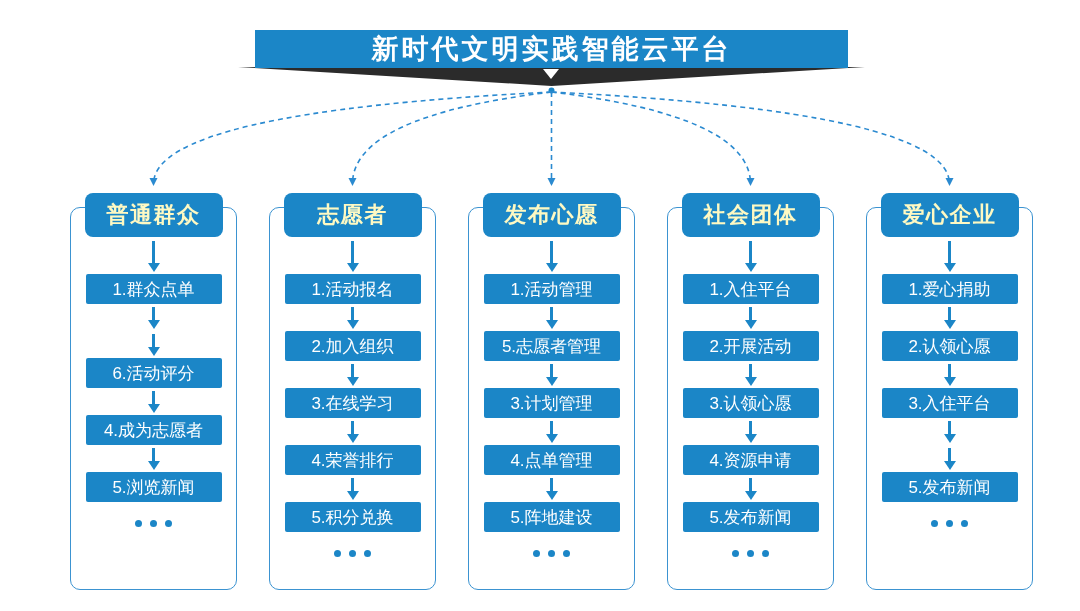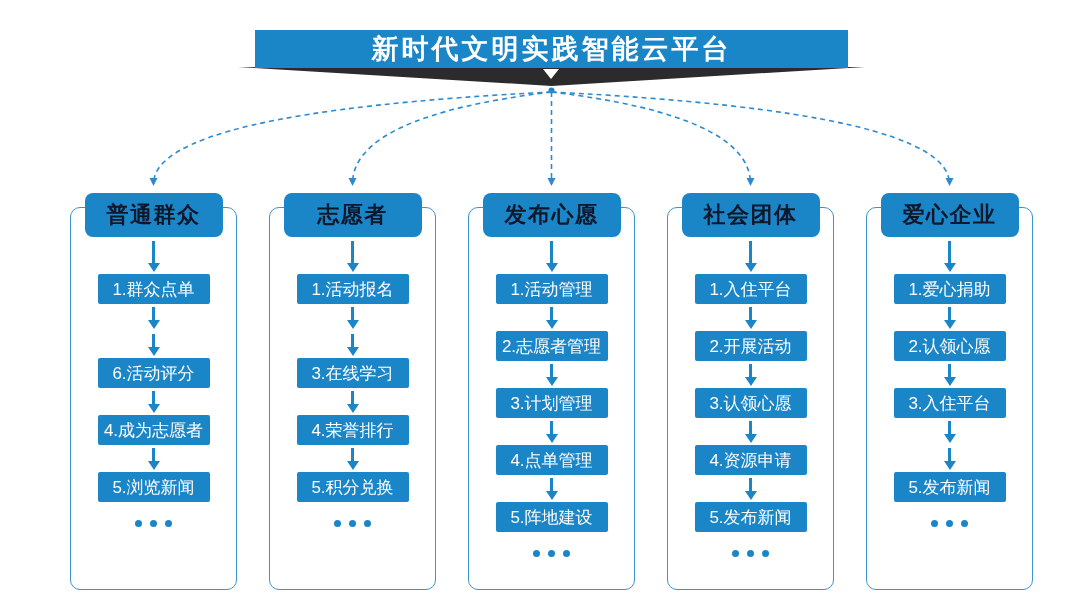--- a/index.html
+++ b/index.html
@@ -38,26 +38,26 @@
   .column{
     position:relative;width:167px;height:397px;
     display:flex;flex-direction:column;align-items:center;
   }
   .panel{
     position:absolute;top:14px;left:0;right:0;bottom:0;
     border:1.5px solid var(--panel-border);border-radius:10px;
   }
   .col-header{
     position:relative;z-index:1;width:138px;height:44px;flex:0 0 44px;
-    background:var(--accent);border-radius:8px;color:#0f172a;
+    background:var(--accent);border-radius:8px;color:#fef9c3;
     font-size:22px;font-weight:bold;letter-spacing:1.5px;white-space:nowrap;
     display:flex;align-items:center;justify-content:center;
   }
   .item{
-    position:relative;z-index:1;width:112px;height:30px;flex:0 0 30px;
+    position:relative;z-index:1;width:136px;height:30px;flex:0 0 30px;
     background:var(--accent);border-radius:2px;color:#fff;
     font-size:17px;white-space:nowrap;
     display:flex;align-items:center;justify-content:center;
   }
   .arrow{
     position:relative;z-index:1;display:flex;flex-direction:column;align-items:center;
     box-sizing:border-box;
   }
   .arrow.long{height:37px;flex:0 0 37px;padding:4px 0 2px;}
   .arrow.short{height:27px;flex:0 0 27px;padding:3px 0 2px;}
@@ -134,20 +134,21 @@
         <div class="col-header">志愿者</div>
         <div class="arrow long">
           <div class="stem"></div>
           <div class="head"></div>
         </div>
         <div class="item">1.活动报名</div>
         <div class="arrow short">
           <div class="stem"></div>
           <div class="head"></div>
         </div>
+        <div class="item">2.加入组织</div>
         <div class="arrow short">
           <div class="stem"></div>
           <div class="head"></div>
         </div>
         <div class="item">3.在线学习</div>
         <div class="arrow short">
           <div class="stem"></div>
           <div class="head"></div>
         </div>
         <div class="item">4.荣誉排行</div>
@@ -167,21 +168,21 @@
         <div class="col-header">发布心愿</div>
         <div class="arrow long">
           <div class="stem"></div>
           <div class="head"></div>
         </div>
         <div class="item">1.活动管理</div>
         <div class="arrow short">
           <div class="stem"></div>
           <div class="head"></div>
         </div>
-        <div class="item">2.志愿者管理</div>
+        <div class="item">5.志愿者管理</div>
         <div class="arrow short">
           <div class="stem"></div>
           <div class="head"></div>
         </div>
         <div class="item">3.计划管理</div>
         <div class="arrow short">
           <div class="stem"></div>
           <div class="head"></div>
         </div>
         <div class="item">4.点单管理</div>

